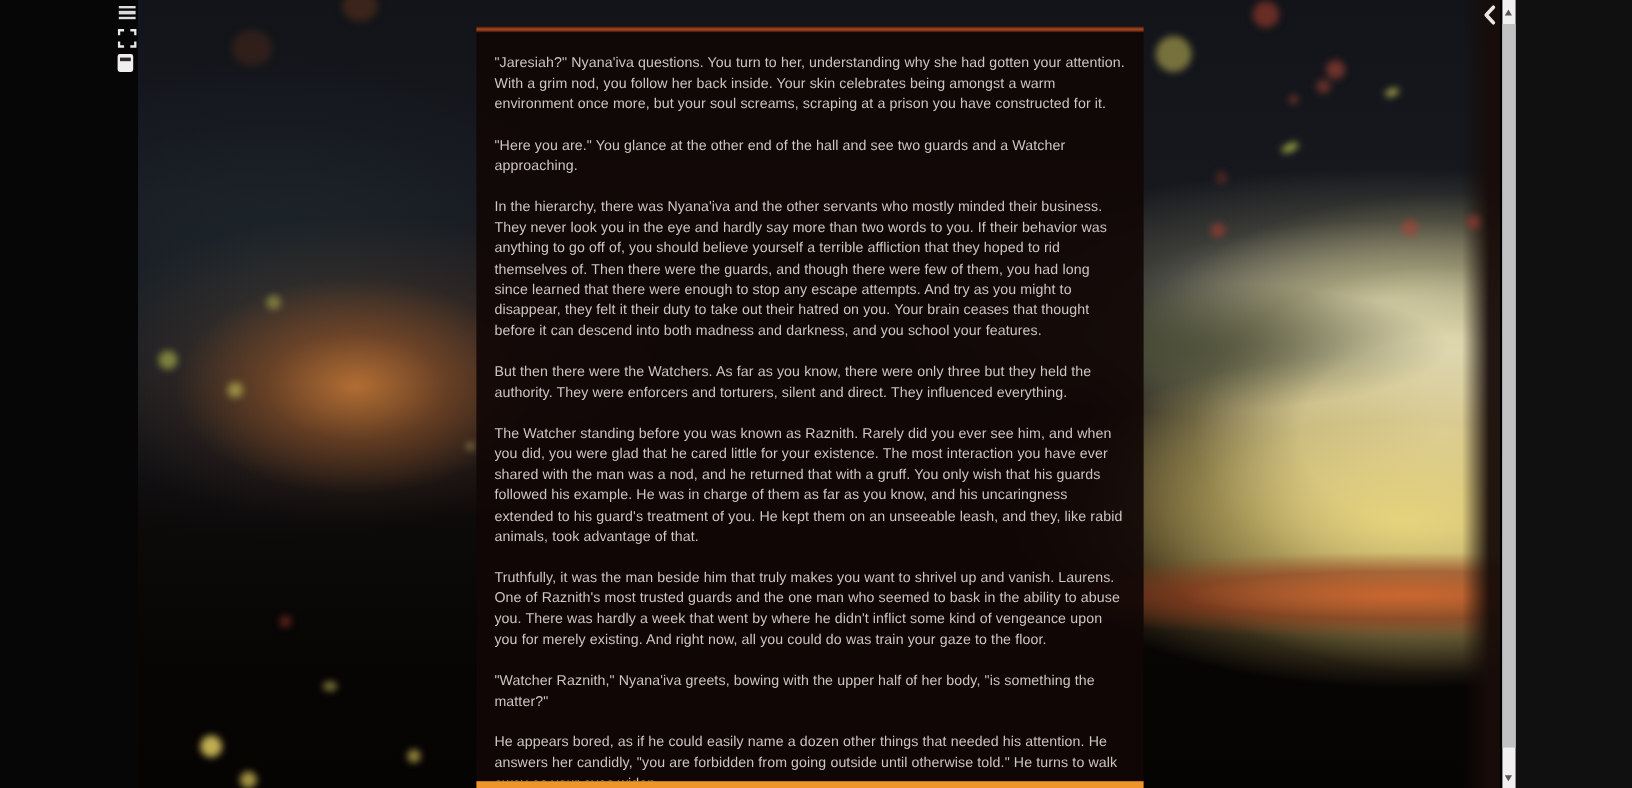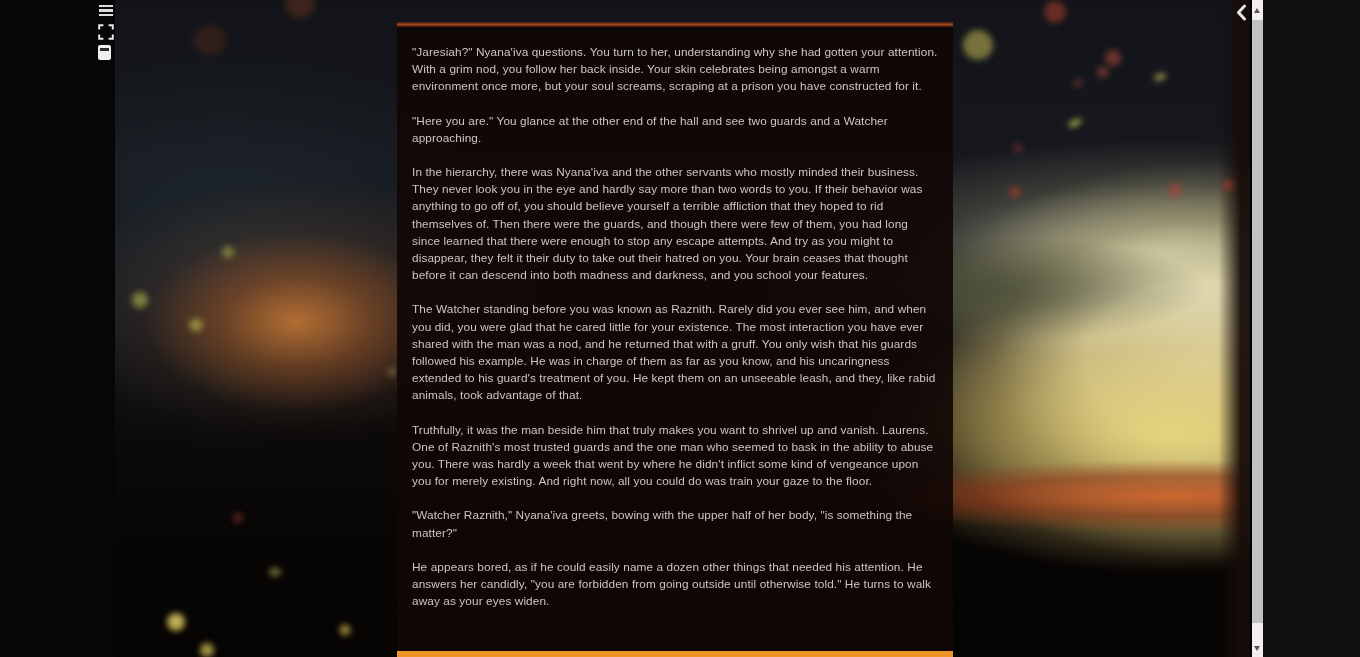--- a/index.html
+++ b/index.html
@@ -98,20 +98,21 @@
   </div>
 
   <div class="left-strip"></div>
   <div class="right-strip"></div>
 
   <div class="panel-border-top"></div>
   <div class="panel-body">
     <p>"Jaresiah?" Nyana'iva questions. You turn to her, understanding why she had gotten your attention. With a grim nod, you follow her back inside. Your skin celebrates being amongst a warm environment once more, but your soul screams, scraping at a prison you have constructed for it.</p>
     <p>"Here you are." You glance at the other end of the hall and see two guards and a Watcher approaching.</p>
     <p>In the hierarchy, there was Nyana'iva and the other servants who mostly minded their business. They never look you in the eye and hardly say more than two words to you. If their behavior was anything to go off of, you should believe yourself a terrible affliction that they hoped to rid themselves of. Then there were the guards, and though there were few of them, you had long since learned that there were enough to stop any escape attempts. And try as you might to disappear, they felt it their duty to take out their hatred on you. Your brain ceases that thought before it can descend into both madness and darkness, and you school your features.</p>
+    <p>But then there were the Watchers. As far as you know, there were only three but they held the authority. They were enforcers and torturers, silent and direct. They influenced everything.</p>
     <p>The Watcher standing before you was known as Raznith. Rarely did you ever see him, and when you did, you were glad that he cared little for your existence. The most interaction you have ever shared with the man was a nod, and he returned that with a gruff. You only wish that his guards followed his example. He was in charge of them as far as you know, and his uncaringness extended to his guard's treatment of you. He kept them on an unseeable leash, and they, like rabid animals, took advantage of that.</p>
     <p>Truthfully, it was the man beside him that truly makes you want to shrivel up and vanish. Laurens. One of Raznith's most trusted guards and the one man who seemed to bask in the ability to abuse you. There was hardly a week that went by where he didn't inflict some kind of vengeance upon you for merely existing. And right now, all you could do was train your gaze to the floor.</p>
     <p>"Watcher Raznith," Nyana'iva greets, bowing with the upper half of her body, "is something the matter?"</p>
     <p>He appears bored, as if he could easily name a dozen other things that needed his attention. He answers her candidly, "you are forbidden from going outside until otherwise told." He turns to walk away as your eyes widen.</p>
 
   </div>
   <div class="panel-border-bottom"></div>
 
   <div class="menu-icon">
     <span></span>

